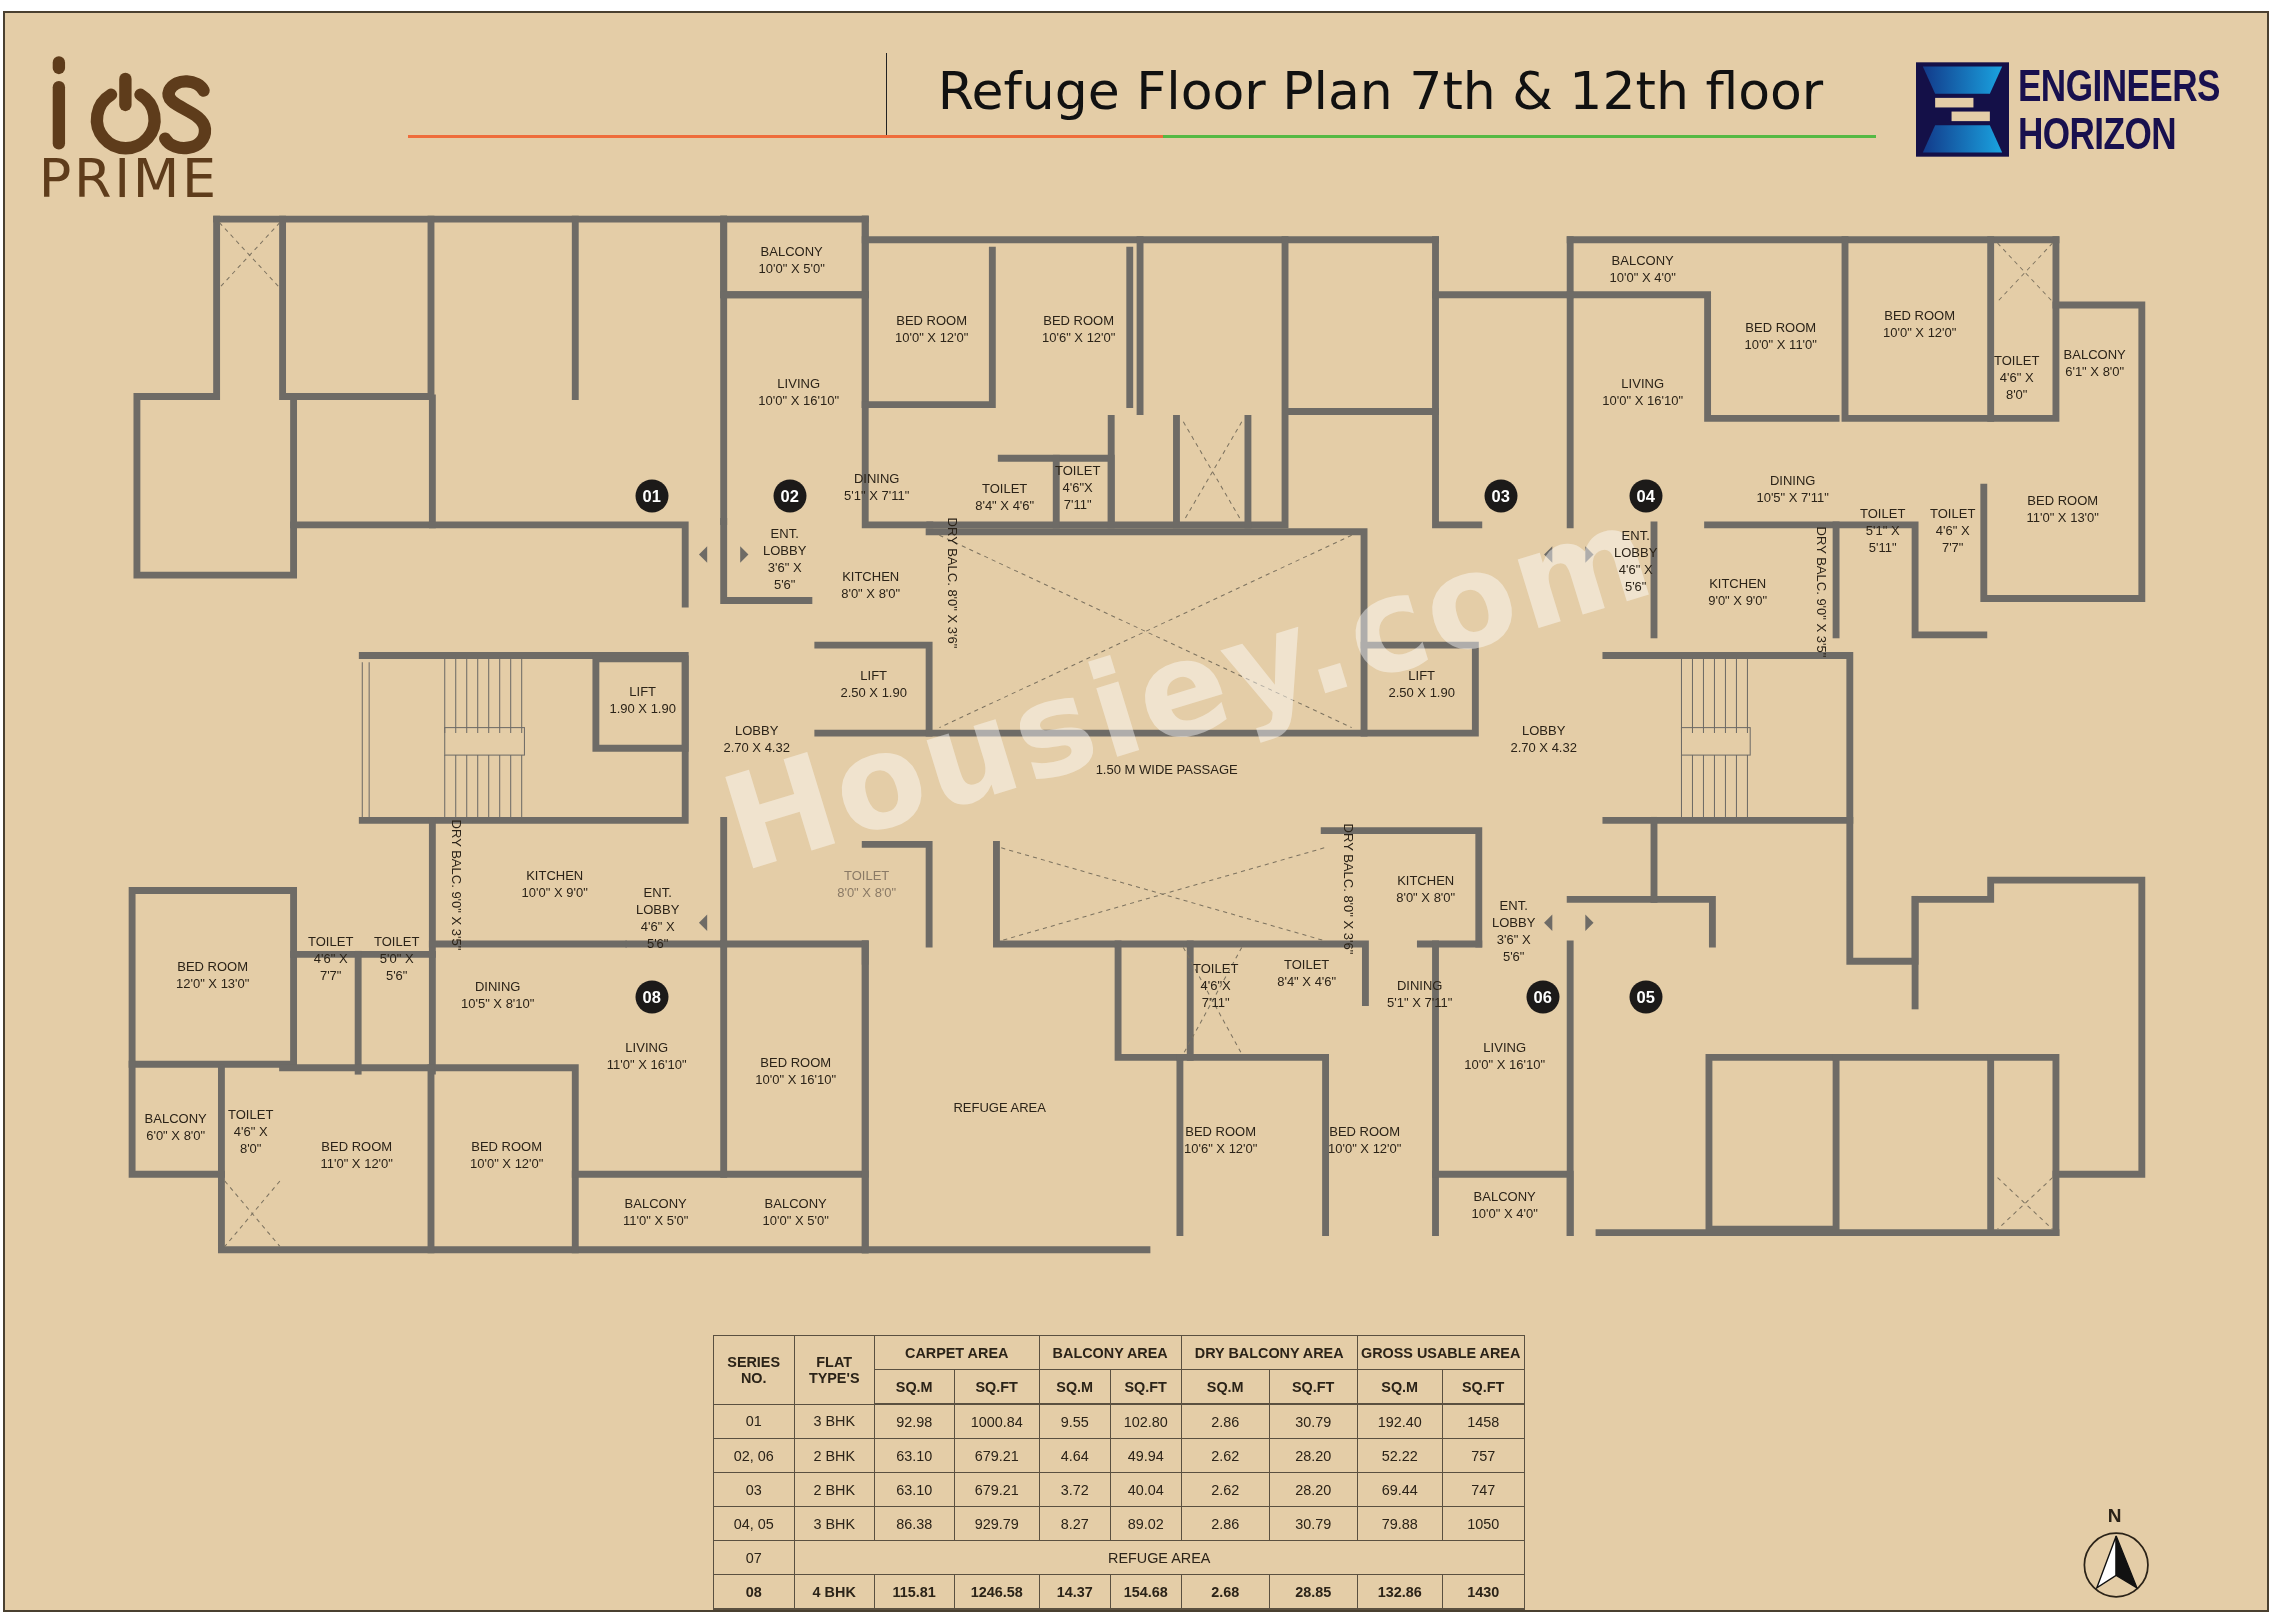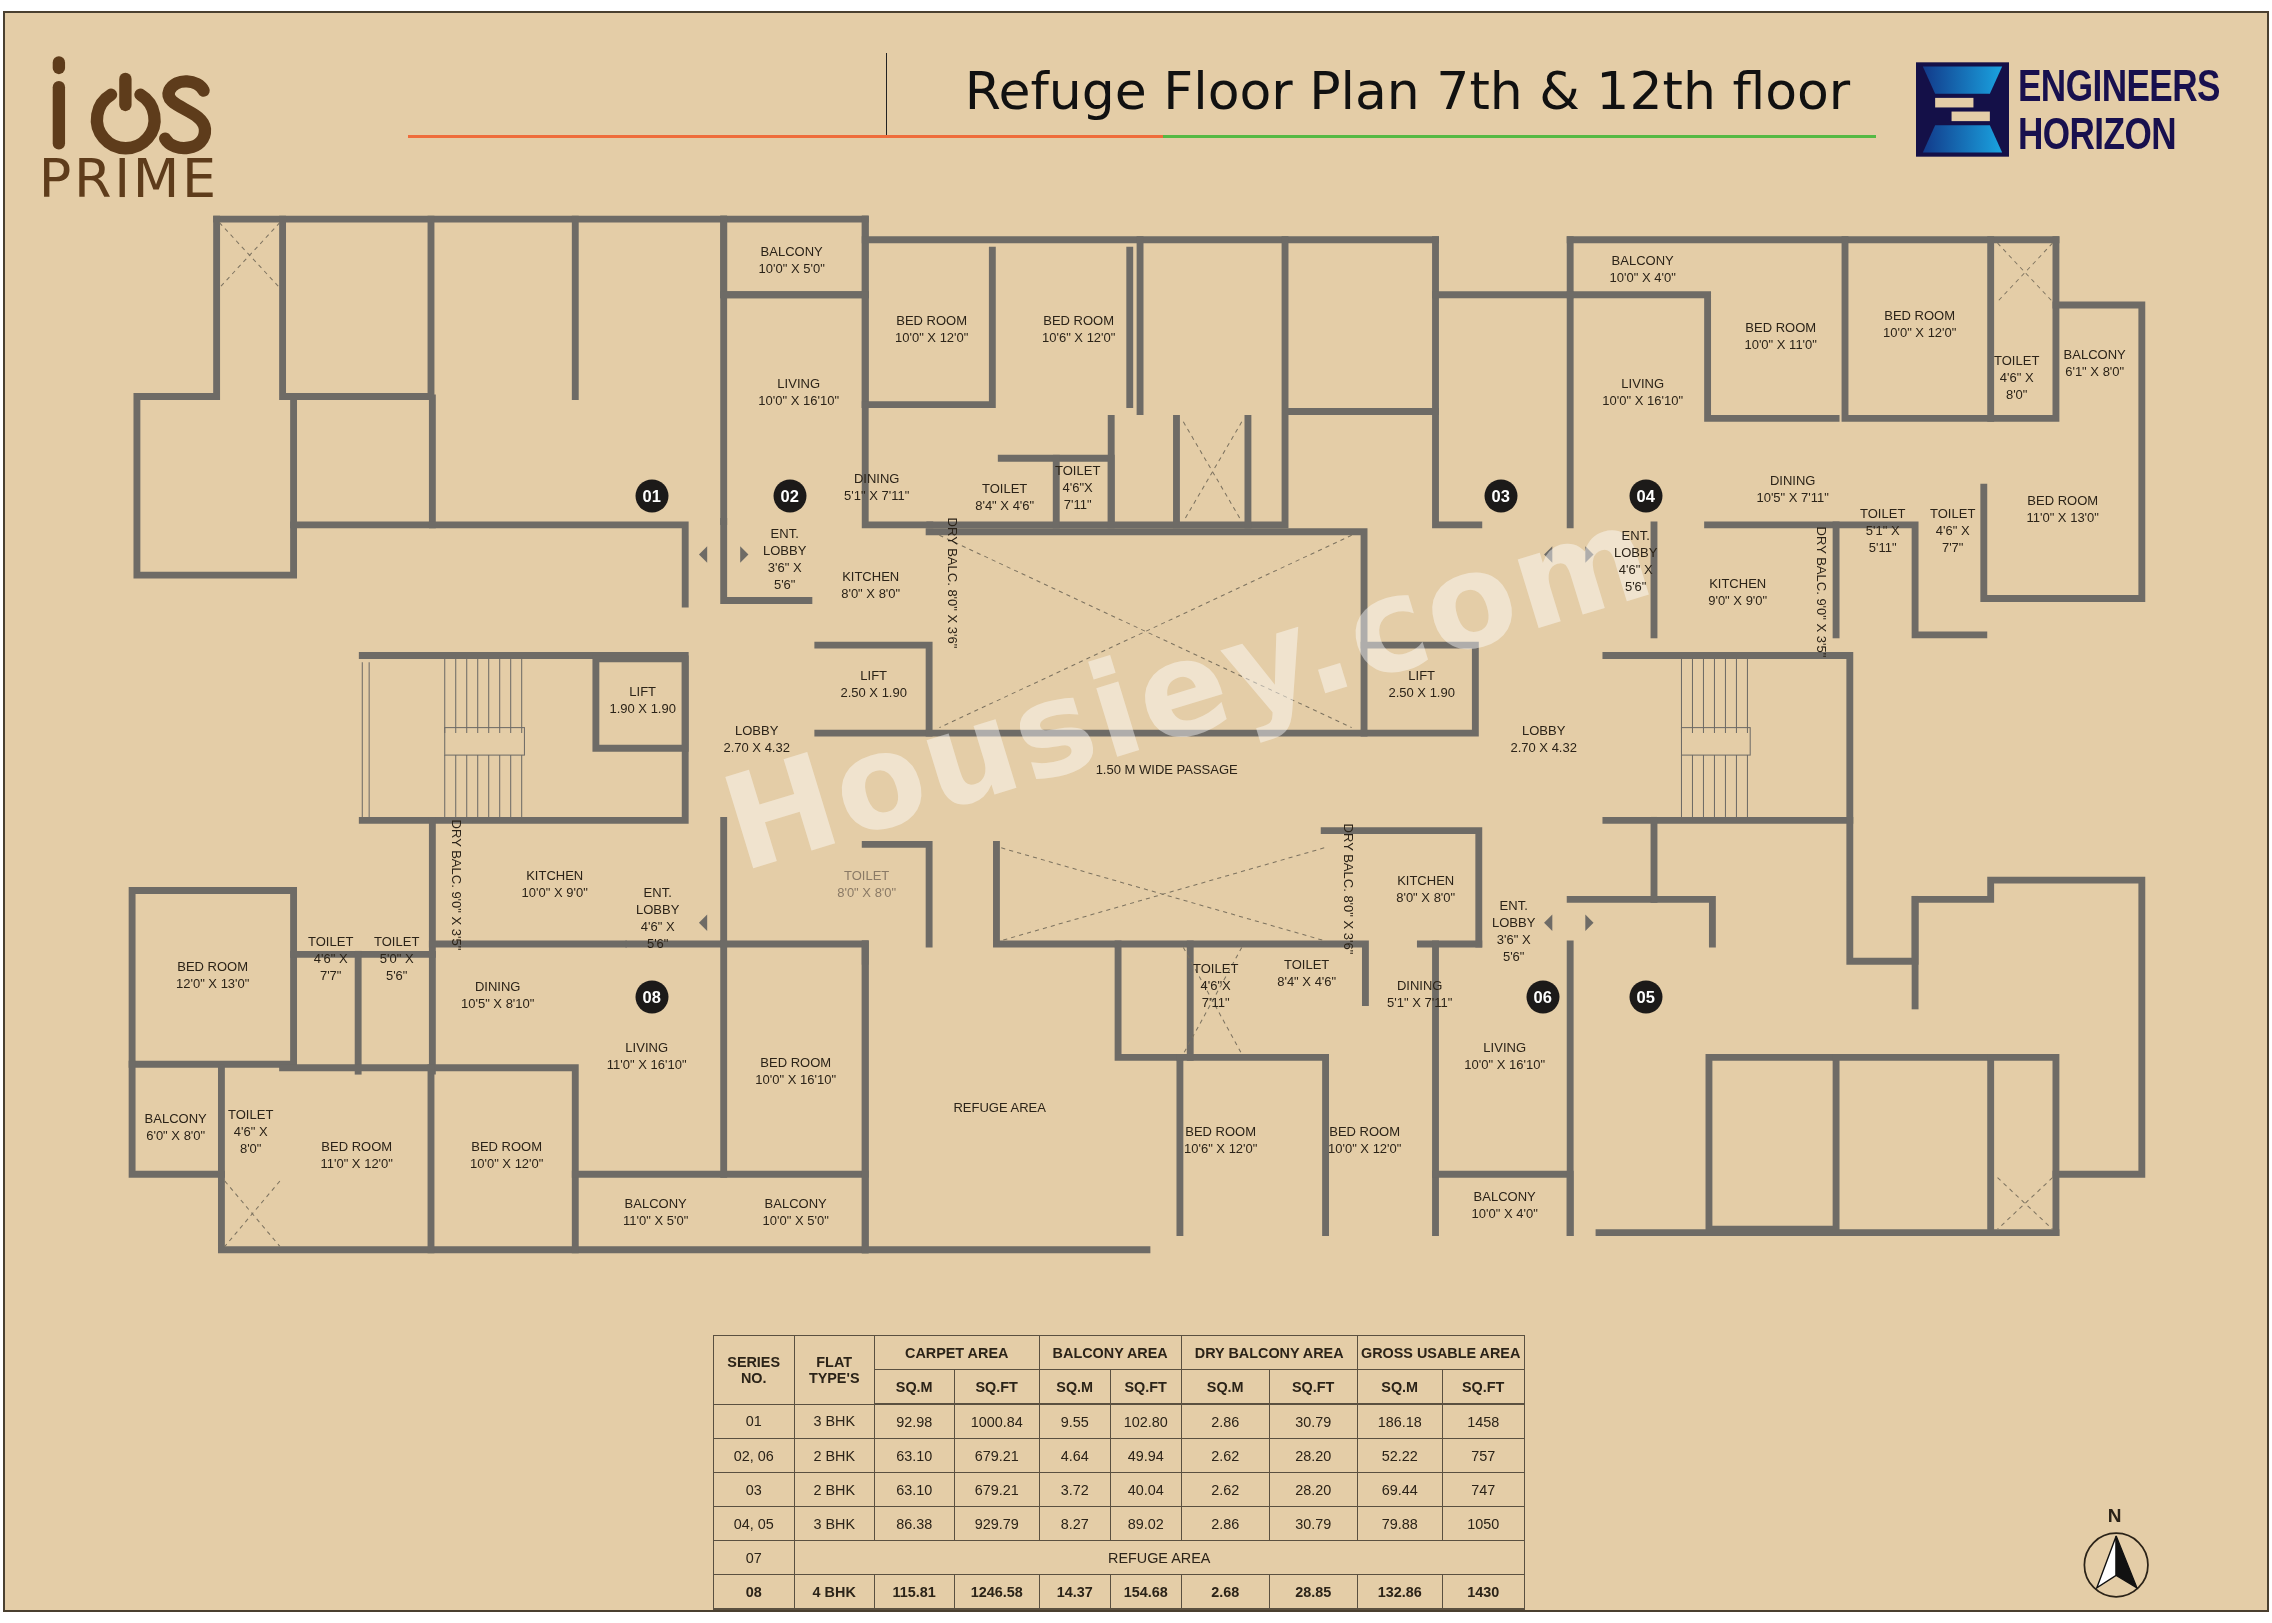--- a/index.html
+++ b/index.html
@@ -10,21 +10,21 @@
   }
   .sheet {
     position: absolute; left: 2.7px; top: 11px; width: 2266px; height: 1601px;
     background: #e4cda7; border: 2.1px solid #4a4030; box-sizing: border-box;
   }
   .logo-ios { position: absolute; left: 34px; top: 27.5px; width: 192px; height: 158px; }
   .logo-ios .sub { position: absolute; left: 0; top: 110px; font-size: 54px; color: #5e3c1b; letter-spacing: 2.7px; line-height: 55px; font-family: "DejaVu Sans", sans-serif; }
 
   .title-wing { position: absolute; left: 572px; top: 40px; font-size: 59px; font-weight: bold; color: #111; line-height: 69px; font-family: "DejaVu Sans", sans-serif; }
   .title-sep { position: absolute; left: 881px; top: 40px; width: 1.4px; height: 84px; background: #222; }
-  .title-plan { position: absolute; left: 960px; top: 44px; font-size: 52px; color: #111; line-height: 69px; font-family: "DejaVu Sans", sans-serif; }
+  .title-plan { position: absolute; left: 933px; top: 44px; font-size: 52px; color: #111; line-height: 69px; font-family: "DejaVu Sans", sans-serif; }
   .title-rule-orange { position: absolute; left: 403px; top: 122px; width: 756px; height: 3.4px; background: #ef6c3b; }
   .title-rule-green { position: absolute; left: 1158px; top: 122px; width: 713px; height: 3.4px; background: #55b944; }
 
   .eh-logo { position: absolute; left: 1911px; top: 49px; width: 350px; height: 103px; }
   .eh-mark { position: absolute; left: 0; top: 0; width: 93px; height: 95px; }
   .eh-text { position: absolute; left: 102px; top: 0; color: #18104e; font-weight: bold; font-family: "Liberation Sans", sans-serif; }
   .eh-text .l1 { font-size: 45px; line-height: 48px; letter-spacing: -0.7px; transform: scaleX(0.78); transform-origin: left; display:block; }
   .eh-text .l2 { font-size: 45px; line-height: 48px; letter-spacing: -0.7px; transform: scaleX(0.78); transform-origin: left; display:block; }
 
   .plan { position: absolute; left: 0; top: 0; width: 2266px; height: 1601px; }
@@ -542,21 +542,21 @@
     <tbody id="area-body">
         <tr>
           <td>01</td>
           <td>3 BHK</td>
           <td>92.98</td>
           <td>1000.84</td>
           <td>9.55</td>
           <td>102.80</td>
           <td>2.86</td>
           <td>30.79</td>
-          <td>186.18</td>
+          <td>192.40</td>
           <td>1458</td>
         </tr>
         <tr>
           <td>02, 06</td>
           <td>2 BHK</td>
           <td>63.10</td>
           <td>679.21</td>
           <td>4.64</td>
           <td>49.94</td>
           <td>2.62</td>

